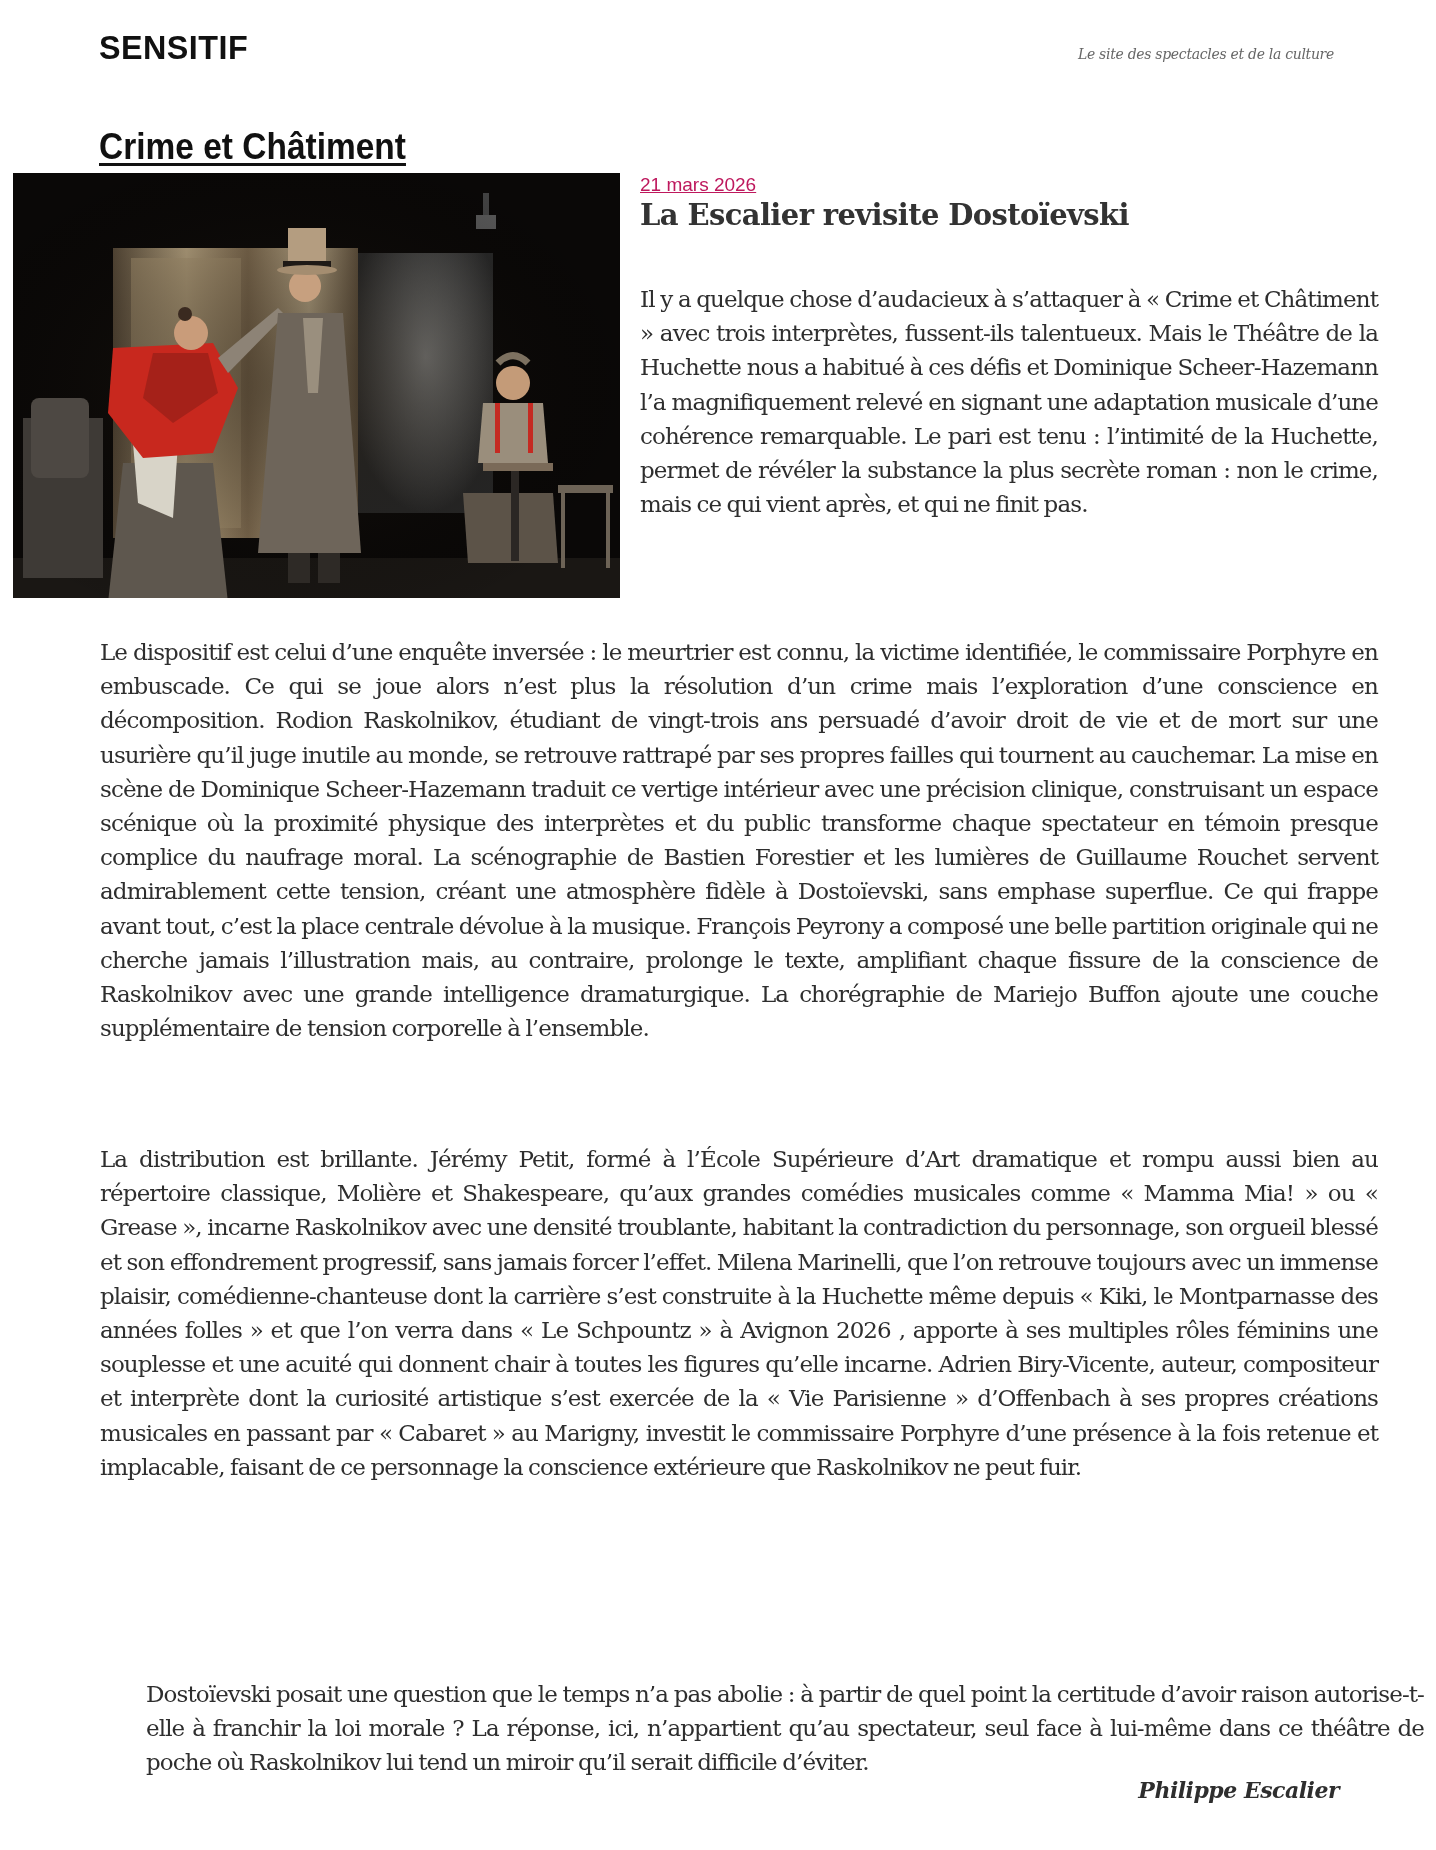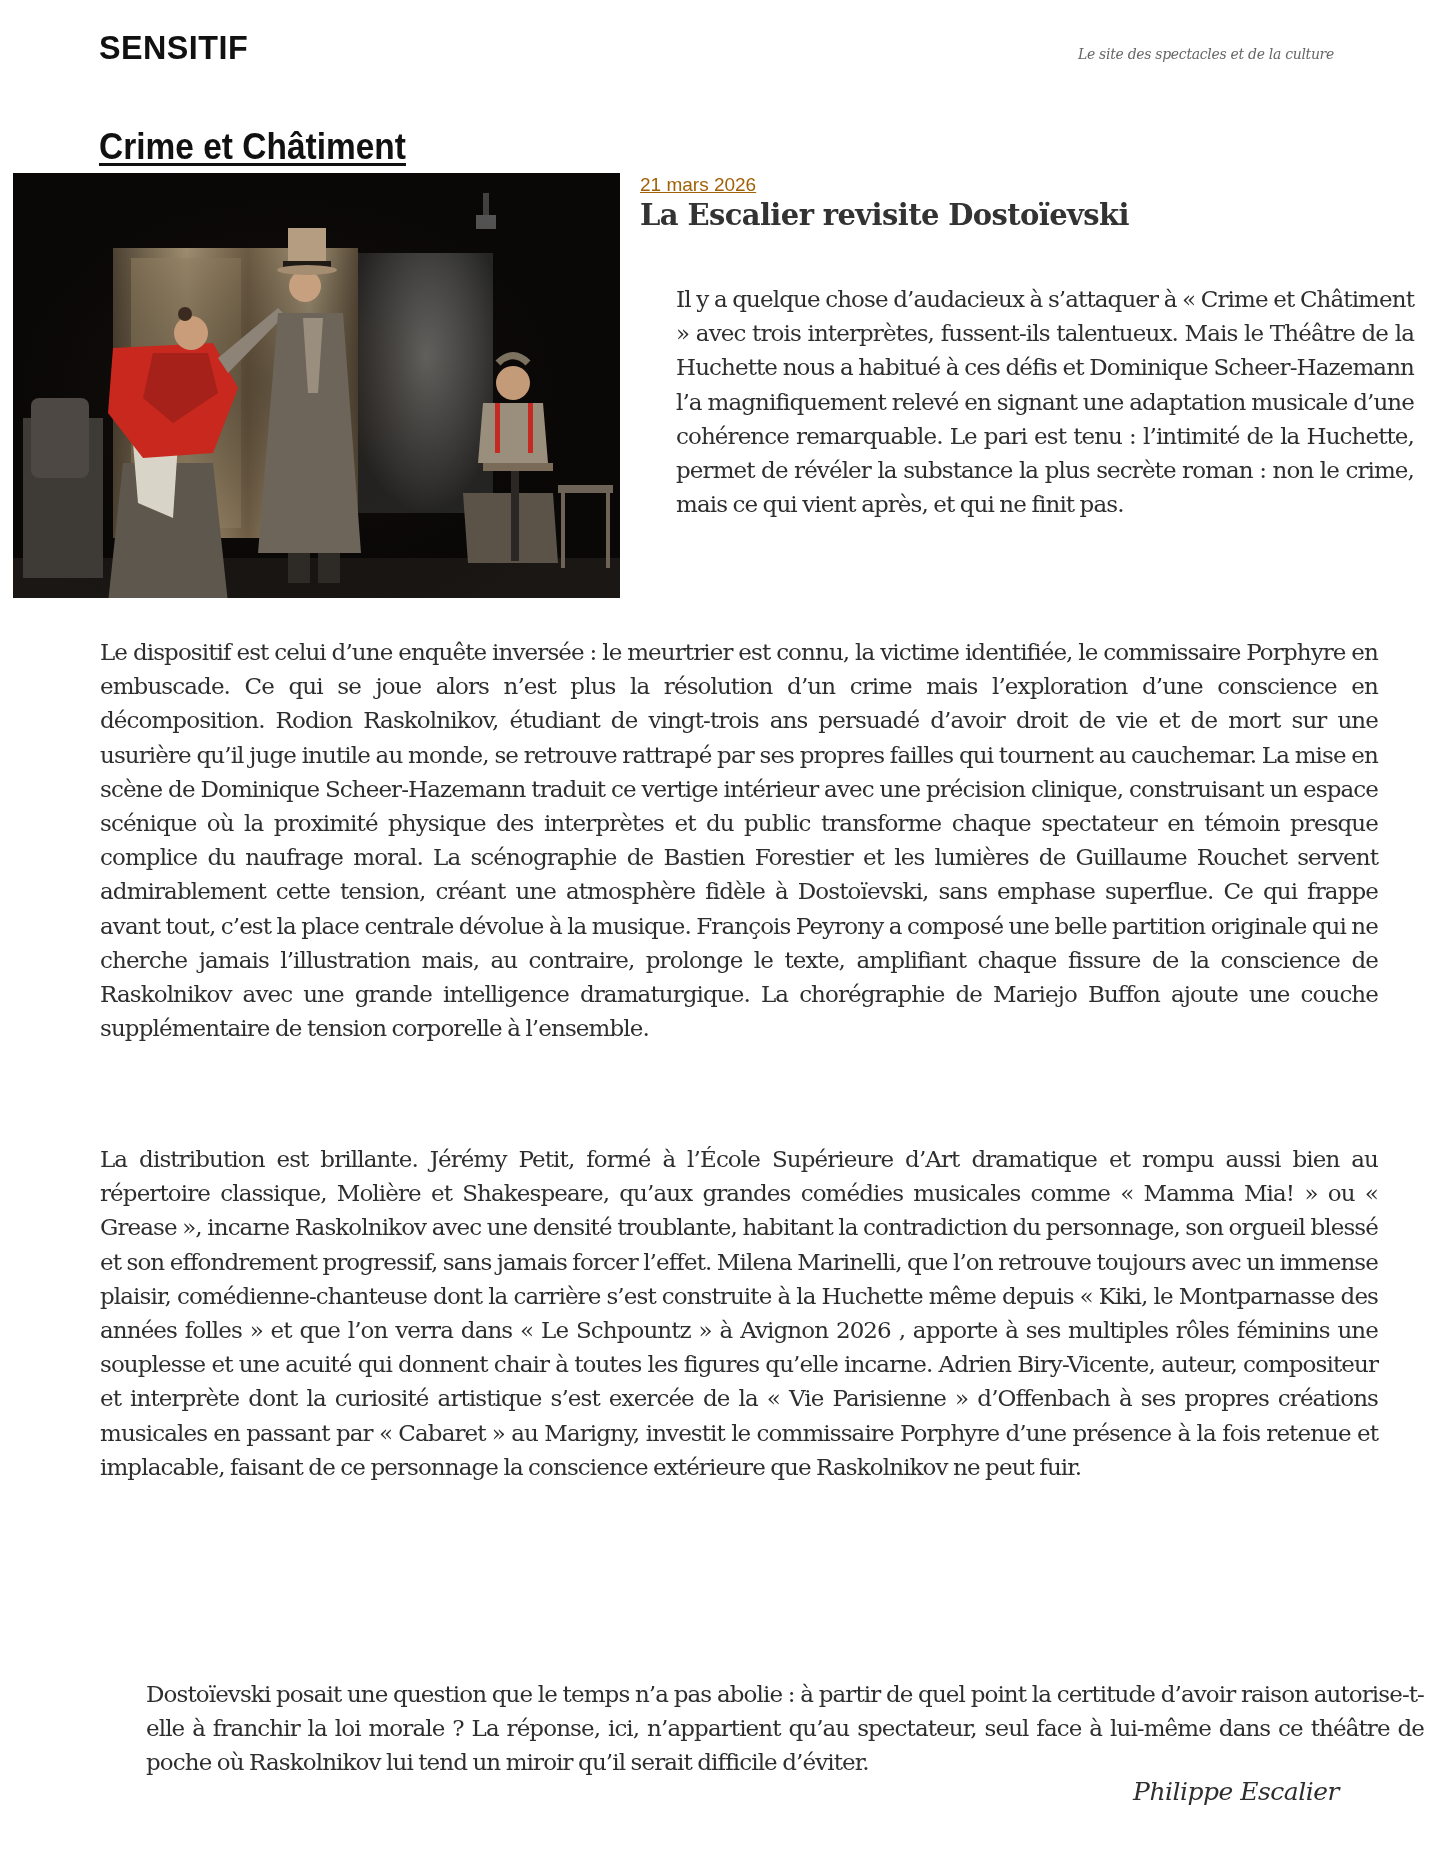--- a/index.html
+++ b/index.html
@@ -56,21 +56,21 @@
       background: #0a0807;
       overflow: hidden;
     }
     .photo svg { display: block; width: 100%; height: 100%; }
     .date {
       position: absolute;
       left: 640px;
       top: 174px;
       font-family: "Liberation Sans", sans-serif;
       font-size: 19px;
-      color: #a16207;
+      color: #be185d;
       text-decoration: underline;
     }
     .headline {
       position: absolute;
       left: 640px;
       top: 198px;
       font-family: "DejaVu Serif", serif;
       font-weight: bold;
       font-size: 29px;
       color: #333;
@@ -84,38 +84,37 @@
       text-align: justify;
       letter-spacing: -0.9px;
       word-spacing: -1px;
       margin: 0;
     }
     .intro {
       position: absolute;
       left: 640px;
       top: 282px;
       width: 738px;
-      margin-left: 36px;
     }
     .para-block {
       position: absolute;
       left: 100px;
       width: 1278px;
     }
     .p1 { top: 635px; }
     .p2 { top: 1142px; }
     .p3 { top: 1677px; margin-left: 46px; }
     .signature {
       position: absolute;
       right: 97px;
       top: 1777px;
       font-family: "DejaVu Serif", serif;
-      font-weight: normal;
+      font-weight: bold;
       font-style: italic;
-      font-size: 25px;
+      font-size: 22px;
       color: #2e2e2e;
       letter-spacing: -0.5px;
     }
   </style>
 </head>
 <body>
 
 <div class="site-logo">SENSITIF</div>
 <div class="site-tagline">Le site des spectacles et de la culture</div>
 

